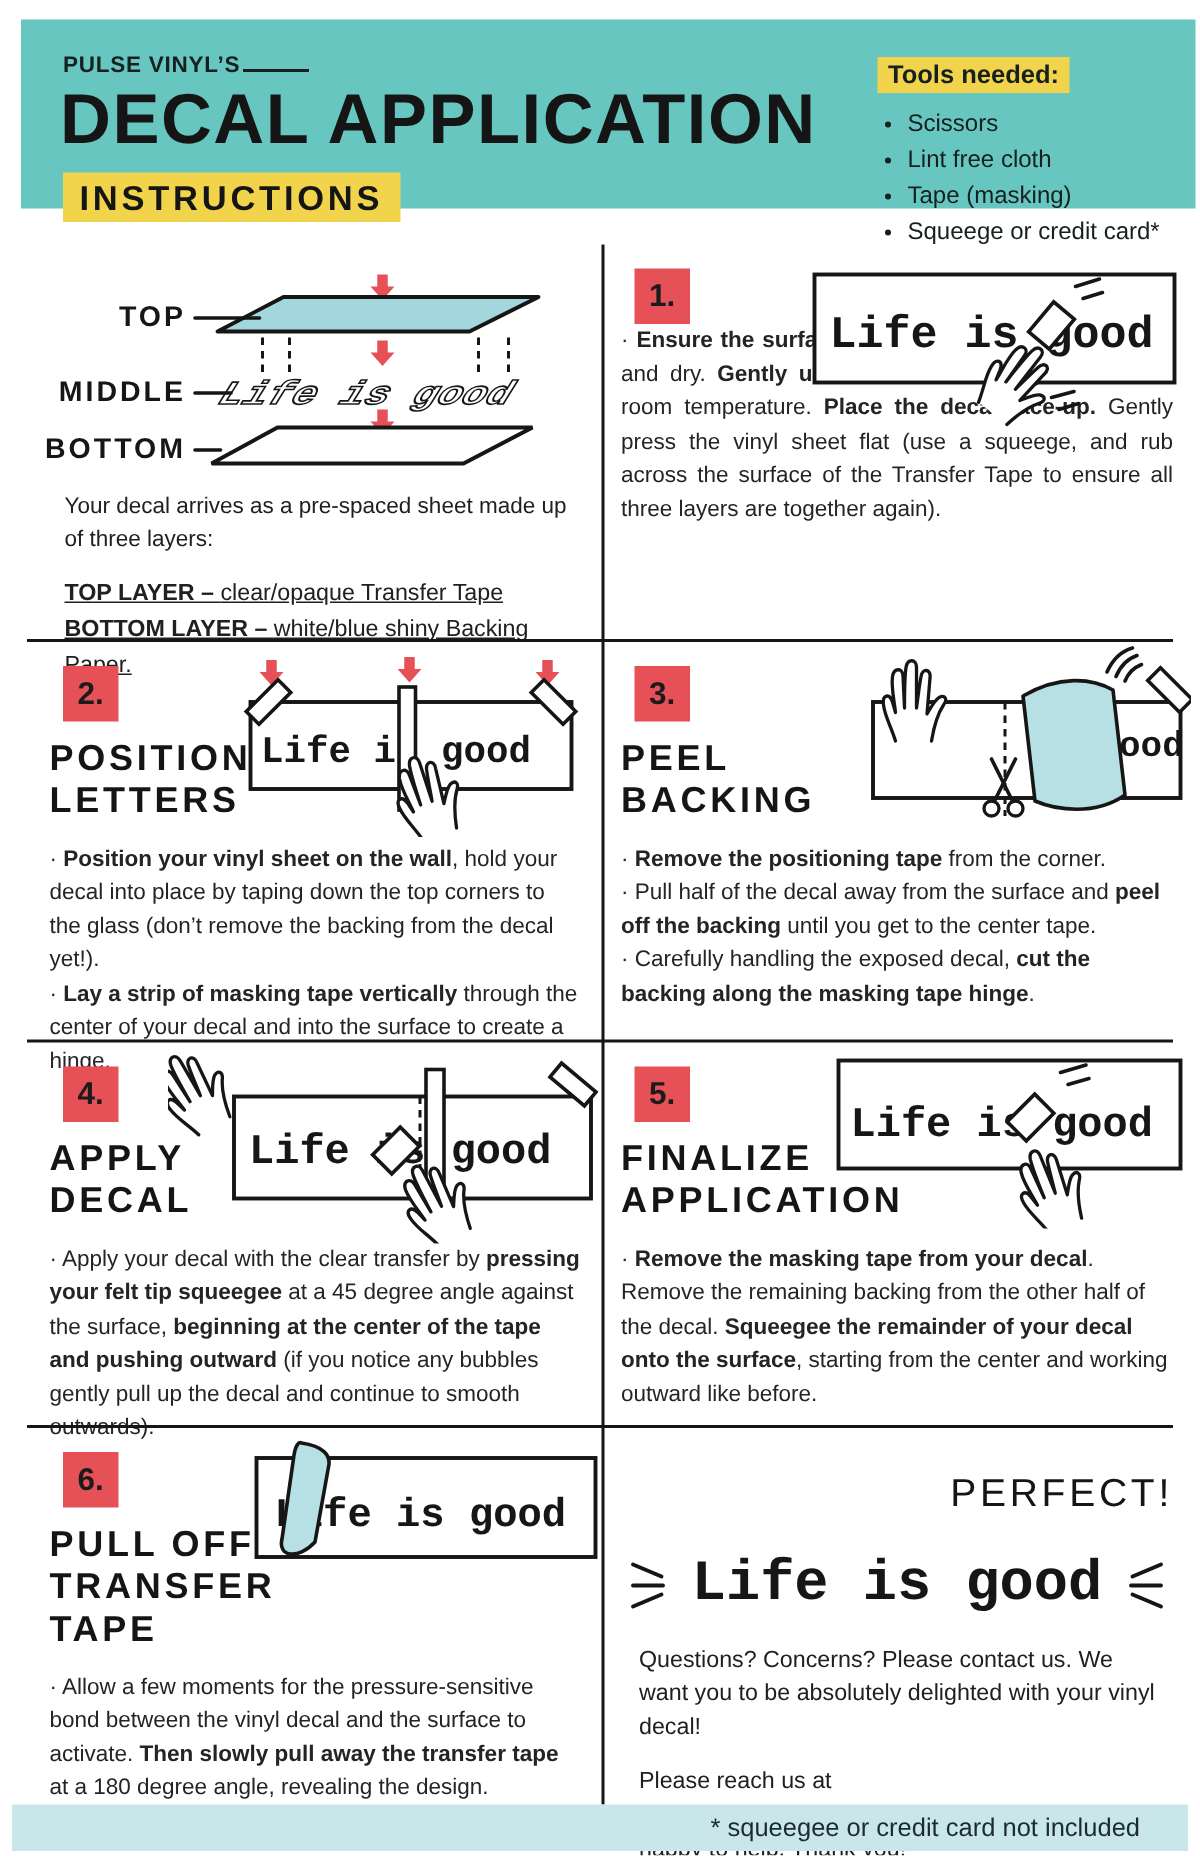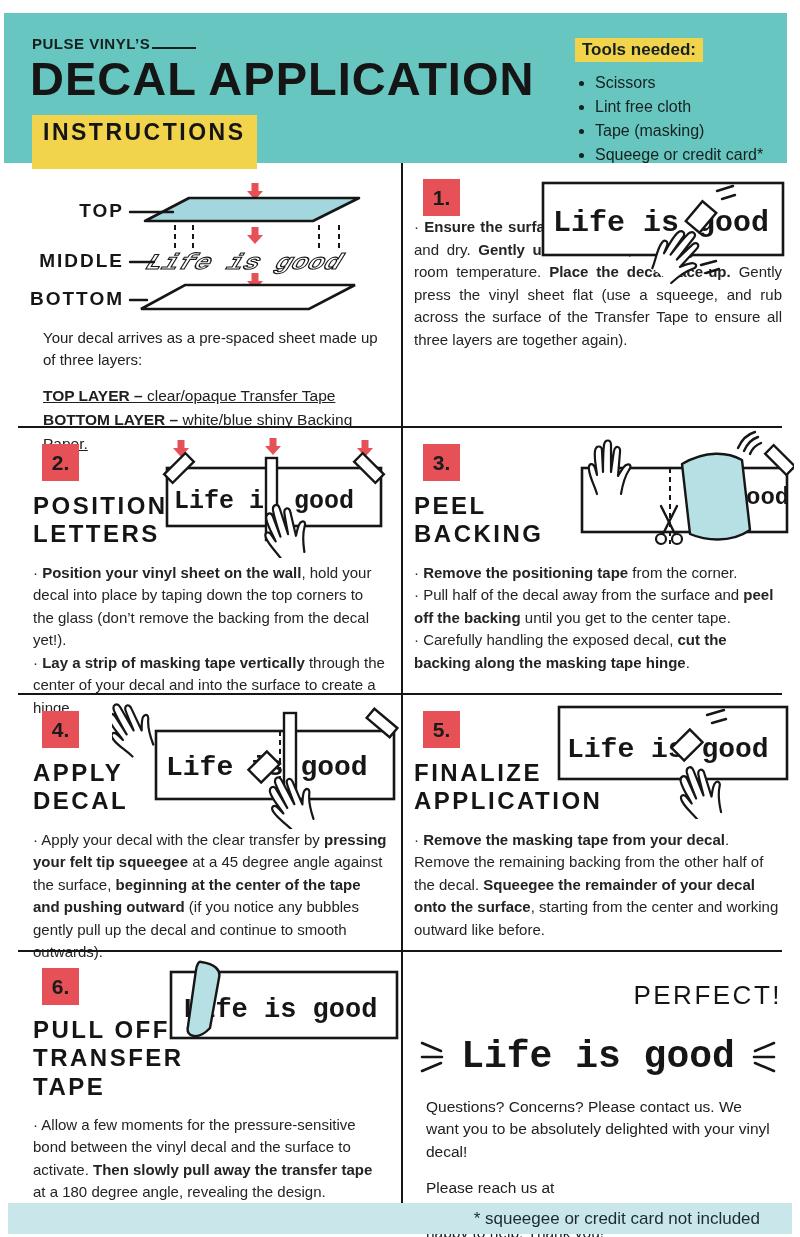--- a/index.html
+++ b/index.html
@@ -1,24 +1,24 @@
 <!DOCTYPE html>
 <html style="--teal: #68c6c0; --strip: #c9e6ea; --yellow: #f2d44c; --red: #e65157; --sheet: #b6e0e4; --sheet2: #a3d7dd;"><head>
 <meta charset="utf-8">
 <style>
   html,body{margin:0;padding:0;background:#fff;}
   body{width:800px;height:1237px;font-family:"Liberation Sans",sans-serif;color:#202020;}
   .page{position:relative;width:800px;height:1237px;overflow:hidden;background:#fff;}
 
   
-  header{position:absolute;left:4px;top:13px;width:783px;height:150px;background:var(--teal);}
+  header{position:absolute;left:14px;top:13px;width:783px;height:126px;background:var(--teal);}
   .brand{position:absolute;left:28px;top:22px;font-size:15px;font-weight:bold;letter-spacing:.5px;color:#15201f;}
   .brand-line{display:inline-block;width:44px;height:2px;background:#15201f;margin-left:2px;vertical-align:baseline;}
   .maintitle{position:absolute;left:26px;top:38px;margin:0;font-size:47px;font-weight:bold;letter-spacing:1px;color:#151515;white-space:nowrap;}
-  .instructions{position:absolute;left:28px;top:102px;background:var(--yellow);color:#151515;font-size:23px;font-weight:bold;letter-spacing:2.5px;padding:4px 11px 23px;}
+  .instructions{position:absolute;left:28px;top:102px;background:var(--yellow);color:#151515;font-size:23px;font-weight:bold;letter-spacing:2.5px;padding:4px 11px 2px;}
   .tools{position:absolute;left:571px;top:25px;font-size:16px;color:#15201f;}
   .tools-label{display:inline-block;background:var(--yellow);font-weight:bold;font-size:17px;padding:2px 7px 2px;}
   .tools ul{margin:9px 0 0 20px;padding:0;line-height:1.5;}
 
   
   main{position:absolute;left:0;top:163px;width:800px;height:1040px;}
   .vdiv{position:absolute;left:401px;top:0;width:2px;height:1040px;background:#161616;}
   .row{display:flex;position:relative;}
   .row.r1{height:265px;} .row.r2{height:267px;} .row.r3{height:257px;} .row.r4{height:251px;}
   .row.hr::after{content:"";position:absolute;left:18px;right:18px;bottom:0;border-bottom:2px solid #161616;}

